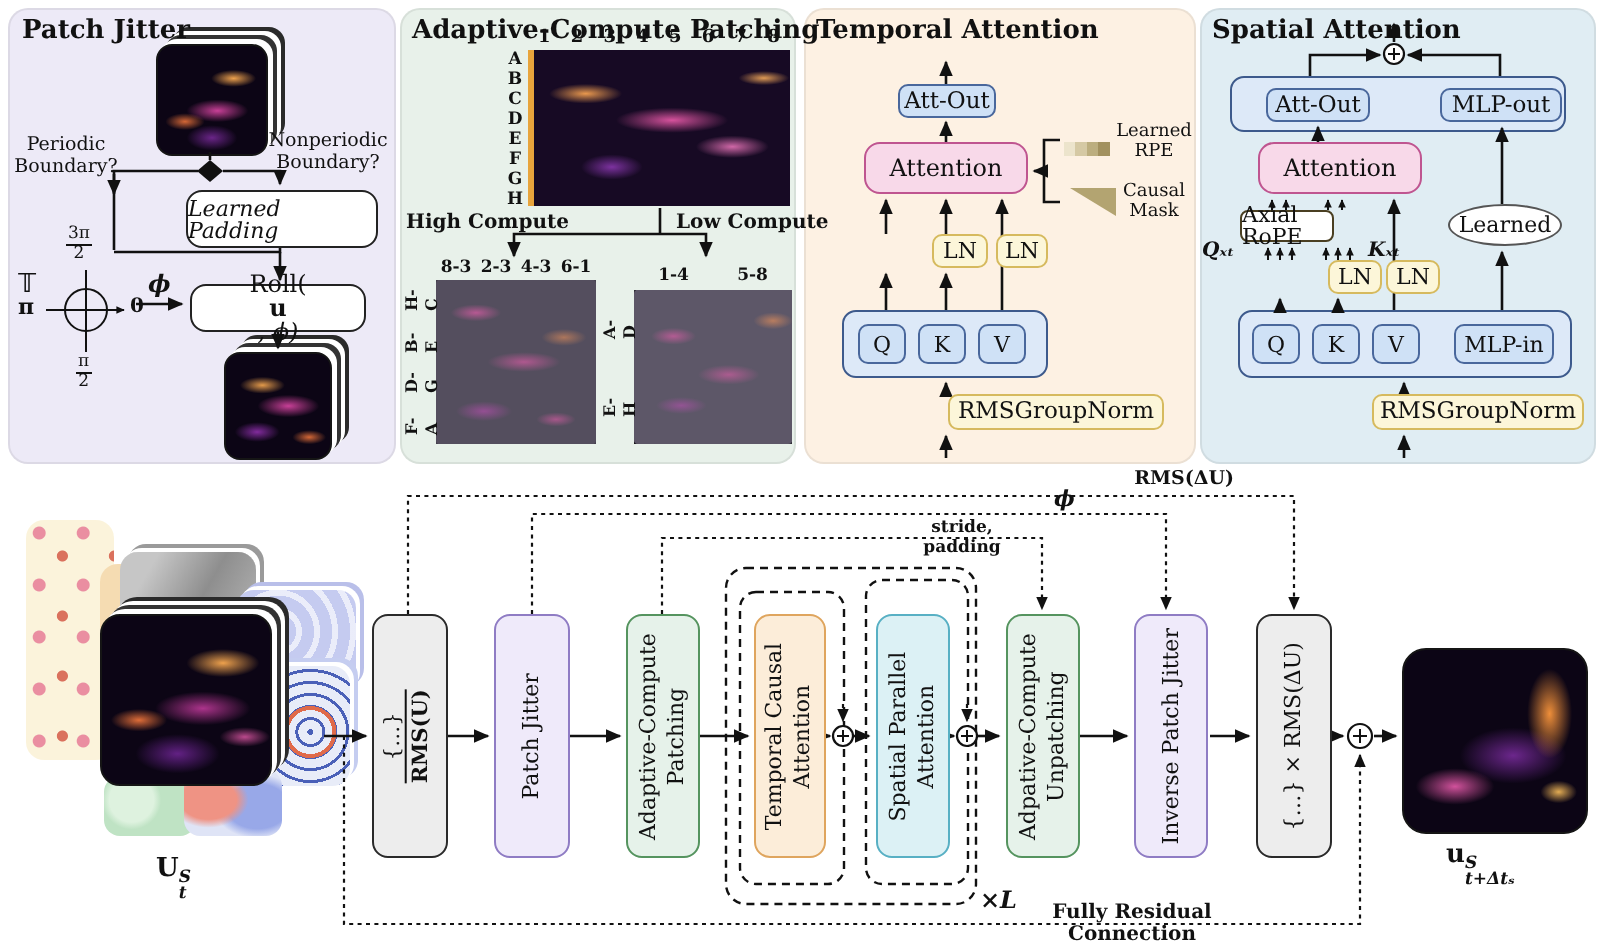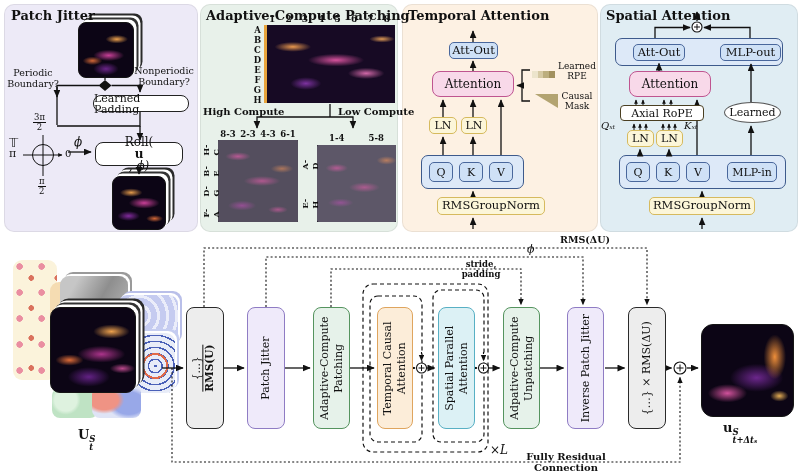--- a/index.html
+++ b/index.html
@@ -1,26 +1,26 @@
 <!DOCTYPE html>
 <html><head>
 <meta charset="utf-8">
 <style>
   html,body{margin:0;padding:0;}
   body{width:800px;height:472px;position:relative;background:#fff;
        font-family:"DejaVu Serif","DejaVu Sans",serif;color:#111;overflow:hidden;}
-  .abs{position:absolute;}
+  .abs{position:absolute;font-weight:bold;}
   .panel{position:absolute;top:4px;height:226px;border-radius:10px;border:1px solid rgba(0,0,0,.07);}
   .ptitle{position:absolute;font-weight:bold;font-size:13px;white-space:nowrap;}
   .box{position:absolute;display:flex;align-items:center;justify-content:center;
        border-radius:5px;border:1.3px solid #333;font-size:11px;line-height:1;box-sizing:border-box;background:#fff;}
   .blue{background:#cfe1f6;border-color:#49679c;}
   .bluec{background:#dde9f8;border-color:#3d5a8c;border-radius:7px;}
   .pink{background:#f8d9e9;border-color:#bf5590;border-radius:8px;}
-  .yellow{background:#fcf6d9;border-color:#d6ba5e;}
+  .yellow{background:#fcf6d9;border-color:#d6ba5e;margin-left:37px;}
   .whitebox{background:#fff;border-color:#222;border-radius:8px;}
   .green{background:#e6f2ea;border-color:#55945f;}
   .lav{background:#efeafa;border-color:#8f7cc4;}
   .grayb{background:#ededed;border-color:#2a2a2a;}
   .orangeb{background:#fcedd9;border-color:#dfa55e;}
   .cyanb{background:#dcf1f5;border-color:#58b0c4;}
   .pbox{position:absolute;top:307px;height:122px;width:38px;border-radius:8px;}
   .vt{transform:rotate(-90deg);white-space:pre;text-align:center;line-height:1.3;width:120px;flex:none;}
   .sl{position:absolute;font-size:9.5px;line-height:1.15;text-align:center;white-space:pre-line;}
   .b{font-weight:bold;}
@@ -159,21 +159,21 @@
 
   <polygon points="535,94 558,94 558,108" fill="#b3a471"></polygon>
 </svg>
 
 <div class="ptitle z4" style="left:11px;top:8px;">Patch Jitter</div>
 <div class="sim stack z2" style="left:78px;top:22px;width:54px;height:54px;background-image:radial-gradient(ellipse 16px 6px at 70% 30%,rgba(250,170,80,.95),transparent 70%),radial-gradient(ellipse 22px 8px at 55% 60%,rgba(220,70,165,.9),transparent 70%),radial-gradient(ellipse 14px 6px at 25% 70%,rgba(245,120,60,.85),transparent 70%),radial-gradient(ellipse 18px 9px at 50% 85%,rgba(130,45,165,.8),transparent 70%);"></div>
 <div class="sl z4" style="left:6px;top:68px;width:54px;">Periodic
 Boundary?</div>
 <div class="sl z4" style="left:134px;top:66px;width:60px;">Nonperiodic
 Boundary?</div>
-<div class="box whitebox z4" style="left:93px;top:95px;width:96px;height:17px;font-size:11px;">Learned Padding</div>
+<div class="box whitebox z4" style="left:93px;top:95px;width:96px;height:29px;font-size:11px;font-style:italic;">Learned Padding</div>
 <div class="box whitebox z4" style="left:95px;top:142px;width:88px;height:24px;font-size:12px;flex-direction:column;">
     <span>Roll(</span>
     <span class="b">u</span>
     <span class="i">, ϕ)</span>
   </div>
 <div class="abs z4" style="left:9px;top:135px;font-size:13px;font-family:'DejaVu Sans',sans-serif;">𝕋</div>
 <div class="abs z4" style="left:9px;top:147px;font-size:11px;">π</div>
 <div class="abs z4" style="left:65px;top:148px;font-size:10px;">0</div>
 <div class="frac z4" style="left:33px;top:113px;"><span class="num">3π</span><span>2</span></div>
 <div class="frac z4" style="left:38px;top:177px;"><span class="num">π</span><span>2</span></div>
@@ -265,21 +265,21 @@
 <div class="box blue z4" style="left:429px;top:162px;width:24px;height:20px;">Q</div>
 <div class="box blue z4" style="left:459px;top:162px;width:24px;height:20px;">K</div>
 <div class="box blue z4" style="left:489px;top:162px;width:24px;height:20px;">V</div>
 <div class="box yellow z4" style="left:437px;top:197px;width:108px;height:18px;font-size:11.5px;">RMSGroupNorm</div>
 
 <div class="ptitle z4" style="left:606px;top:8px;">Spatial Attention</div>
 <div class="box bluec z2" style="left:615px;top:38px;width:168px;height:28px;"></div>
 <div class="box blue z4" style="left:633px;top:44px;width:52px;height:17px;font-size:11.5px;">Att-Out</div>
 <div class="box blue z4" style="left:720px;top:44px;width:61px;height:17px;font-size:11.5px;">MLP-out</div>
 <div class="box pink z4" style="left:629px;top:71px;width:82px;height:26px;font-size:12px;">Attention</div>
-<div class="box whitebox z4" style="left:620px;top:105px;width:84px;height:16px;font-size:11px;border-radius:4px;border-color:#4a3f22;">Axial RoPE</div>
+<div class="box whitebox z4" style="left:620px;top:105px;width:47px;height:16px;font-size:11px;border-radius:4px;border-color:#4a3f22;">Axial RoPE</div>
 <div class="box whitebox z4" style="left:724px;top:102px;width:57px;height:21px;border-radius:50%;border-color:#555;font-size:11px;">Learned</div>
 <div class="abs z4 i" style="left:601px;top:120px;font-size:10px;">Qₓₜ</div>
 <div class="abs z4 i" style="left:684px;top:120px;font-size:10px;">Kₓₜ</div>
 <div class="box yellow z4" style="left:627px;top:130px;width:27px;height:17px;">LN</div>
 <div class="box yellow z4" style="left:656px;top:130px;width:27px;height:17px;">LN</div>
 <div class="box bluec z2" style="left:619px;top:155px;width:167px;height:34px;"></div>
 <div class="box blue z4" style="left:626px;top:162px;width:24px;height:20px;">Q</div>
 <div class="box blue z4" style="left:656px;top:162px;width:24px;height:20px;">K</div>
 <div class="box blue z4" style="left:686px;top:162px;width:24px;height:20px;">V</div>
 <div class="box blue z4" style="left:727px;top:162px;width:50px;height:20px;font-size:11px;">MLP-in</div>
@@ -320,21 +320,21 @@
     <div class="vt">Adpative-Compute
 Unpatching</div>
   </div>
 <div class="box lav pbox z4" style="left:567px;width:37px;">
     <div class="vt">Inverse Patch Jitter</div>
   </div>
 <div class="box grayb pbox z4" style="left:628px;">
     <div class="vt">{…} × RMS(ΔU)</div>
   </div>
 
-<div class="abs z4 b" style="left:553px;top:234px;width:64px;font-size:9.5px;text-align:center;">RMS(ΔU)</div>
+<div class="abs z4 b" style="left:553px;top:234px;width:64px;font-size:9.5px;text-align:right;">RMS(ΔU)</div>
 <div class="abs z4 i" style="left:527px;top:243px;font-size:11px;">ϕ</div>
 <div class="abs z4 b" style="left:447px;top:259px;width:68px;font-size:8.5px;text-align:center;">stride, padding</div>
 <div class="abs z4 i" style="left:490px;top:443px;font-size:12px;">×L</div>
 <div class="abs z4 b" style="left:508px;top:451px;width:116px;font-size:10px;text-align:center;">Fully Residual Connection</div>
 
 <div class="sim z2" style="left:701px;top:324px;width:91px;height:91px;border-radius:12px;background-image:radial-gradient(ellipse 16px 32px at 80% 35%,rgba(250,150,60,.95),transparent 70%),radial-gradient(ellipse 28px 13px at 28% 75%,rgba(230,90,170,.9),transparent 70%),radial-gradient(ellipse 38px 20px at 60% 58%,rgba(140,50,180,.75),transparent 70%),radial-gradient(ellipse 13px 8px at 85% 78%,rgba(250,190,90,.9),transparent 70%);"></div>
 <div class="abs z4 b" style="left:723px;top:420px;font-size:13px;"><span>u</span><span class="ss">
       <span class="i">S</span>
       <span class="i">t+Δtₛ</span>
     </span></div>

